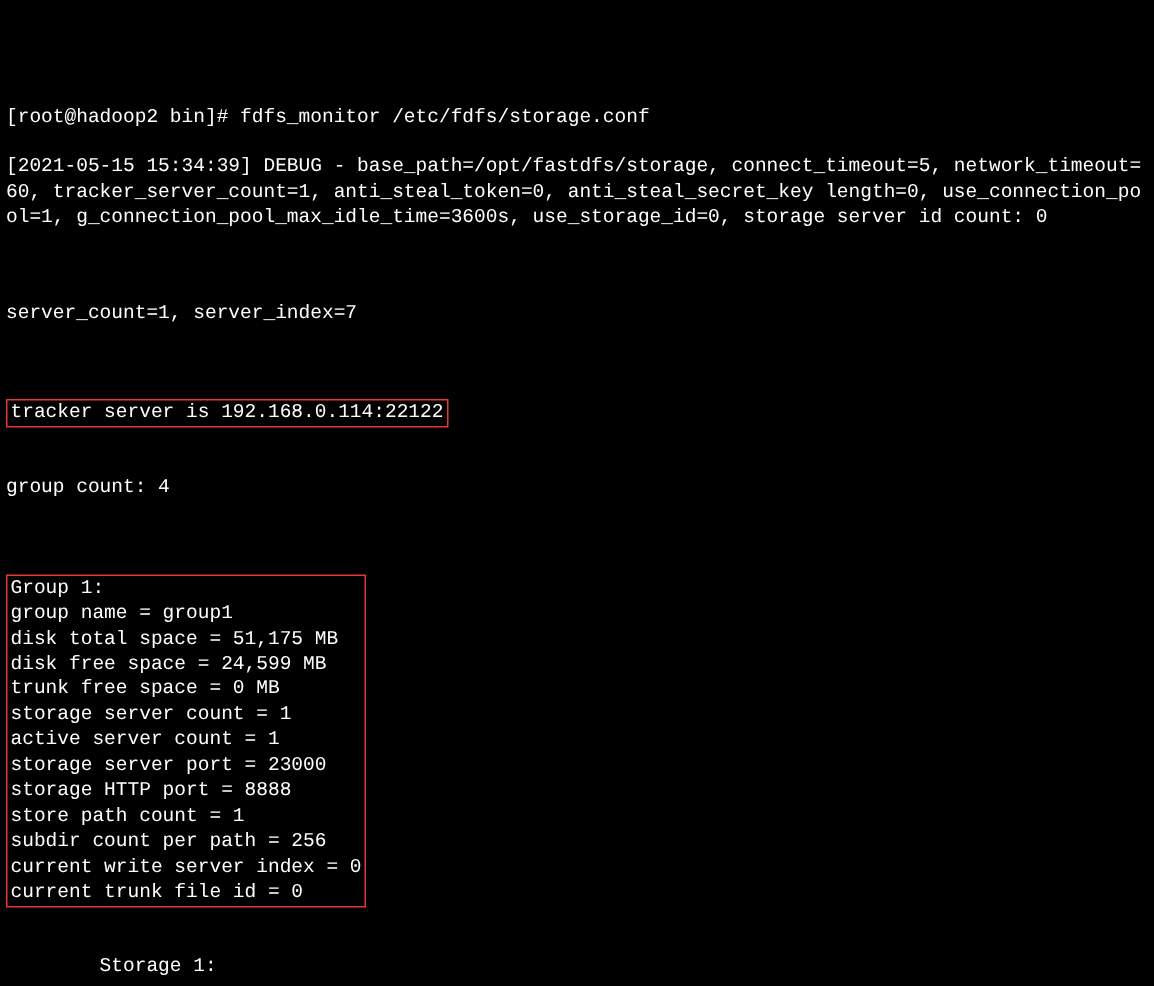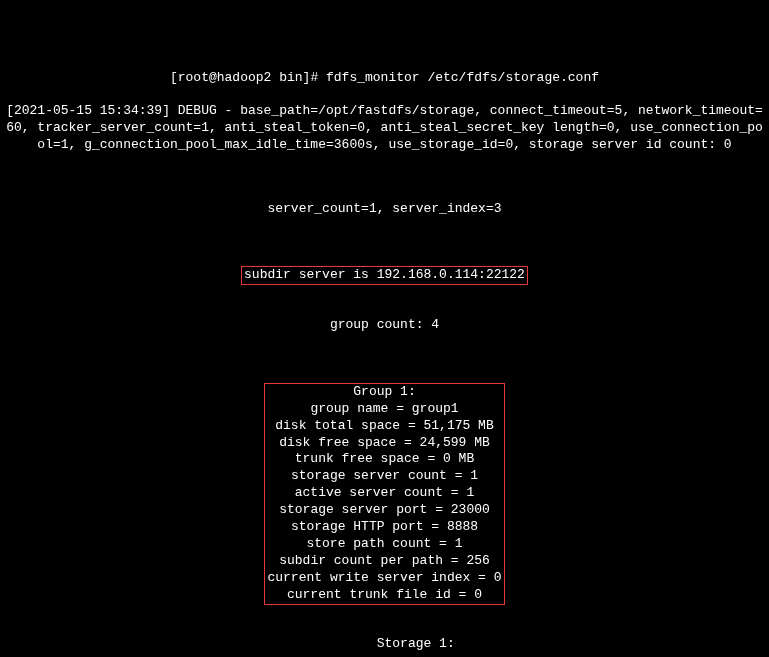--- a/index.html
+++ b/index.html
@@ -1,15 +1,15 @@
 <!DOCTYPE html>
 <html><head>
 <meta charset="utf-8">
 <style>
-  * { margin: 0; padding: 0; box-sizing: border-box; text-align: center; }
+  * { margin: 0; padding: 0; box-sizing: border-box; }
   body {
     background: #000;
     color: #fff;
     font-family: "Consolas", "Courier New", monospace;
     font-size: 13px;
     line-height: 1.3;
     padding: 2px 4px;
     width: 769px;
     height: 657px;
     overflow: hidden;
@@ -25,23 +25,23 @@
   .blank { height: 13px; }
 </style>
 </head>
 <body>
 
 
 
 <span class="line">[root@hadoop2 bin]# fdfs_monitor /etc/fdfs/storage.conf</span>
 <span class="line" style="white-space: pre-wrap; word-break: break-all;">[2021-05-15 15:34:39] DEBUG - base_path=/opt/fastdfs/storage, connect_timeout=5, network_timeout=60, tracker_server_count=1, anti_steal_token=0, anti_steal_secret_key length=0, use_connection_pool=1, g_connection_pool_max_idle_time=3600s, use_storage_id=0, storage server id count: 0</span>
 <div class="blank"></div>
-<span class="line">server_count=1, server_index=3</span>
+<span class="line">server_count=1, server_index=7</span>
 <div class="blank"></div>
-<span class="box-red">subdir server is 192.168.0.114:22122</span>
+<span class="box-red">tracker server is 192.168.0.114:22122</span>
 <div class="blank"></div>
 <span class="line">group count: 4</span>
 <div class="blank"></div>
 <span class="box-red">Group 1:
 group name = group1
 disk total space = 51,175 MB
 disk free space = 24,599 MB
 trunk free space = 0 MB
 storage server count = 1
 active server count = 1

